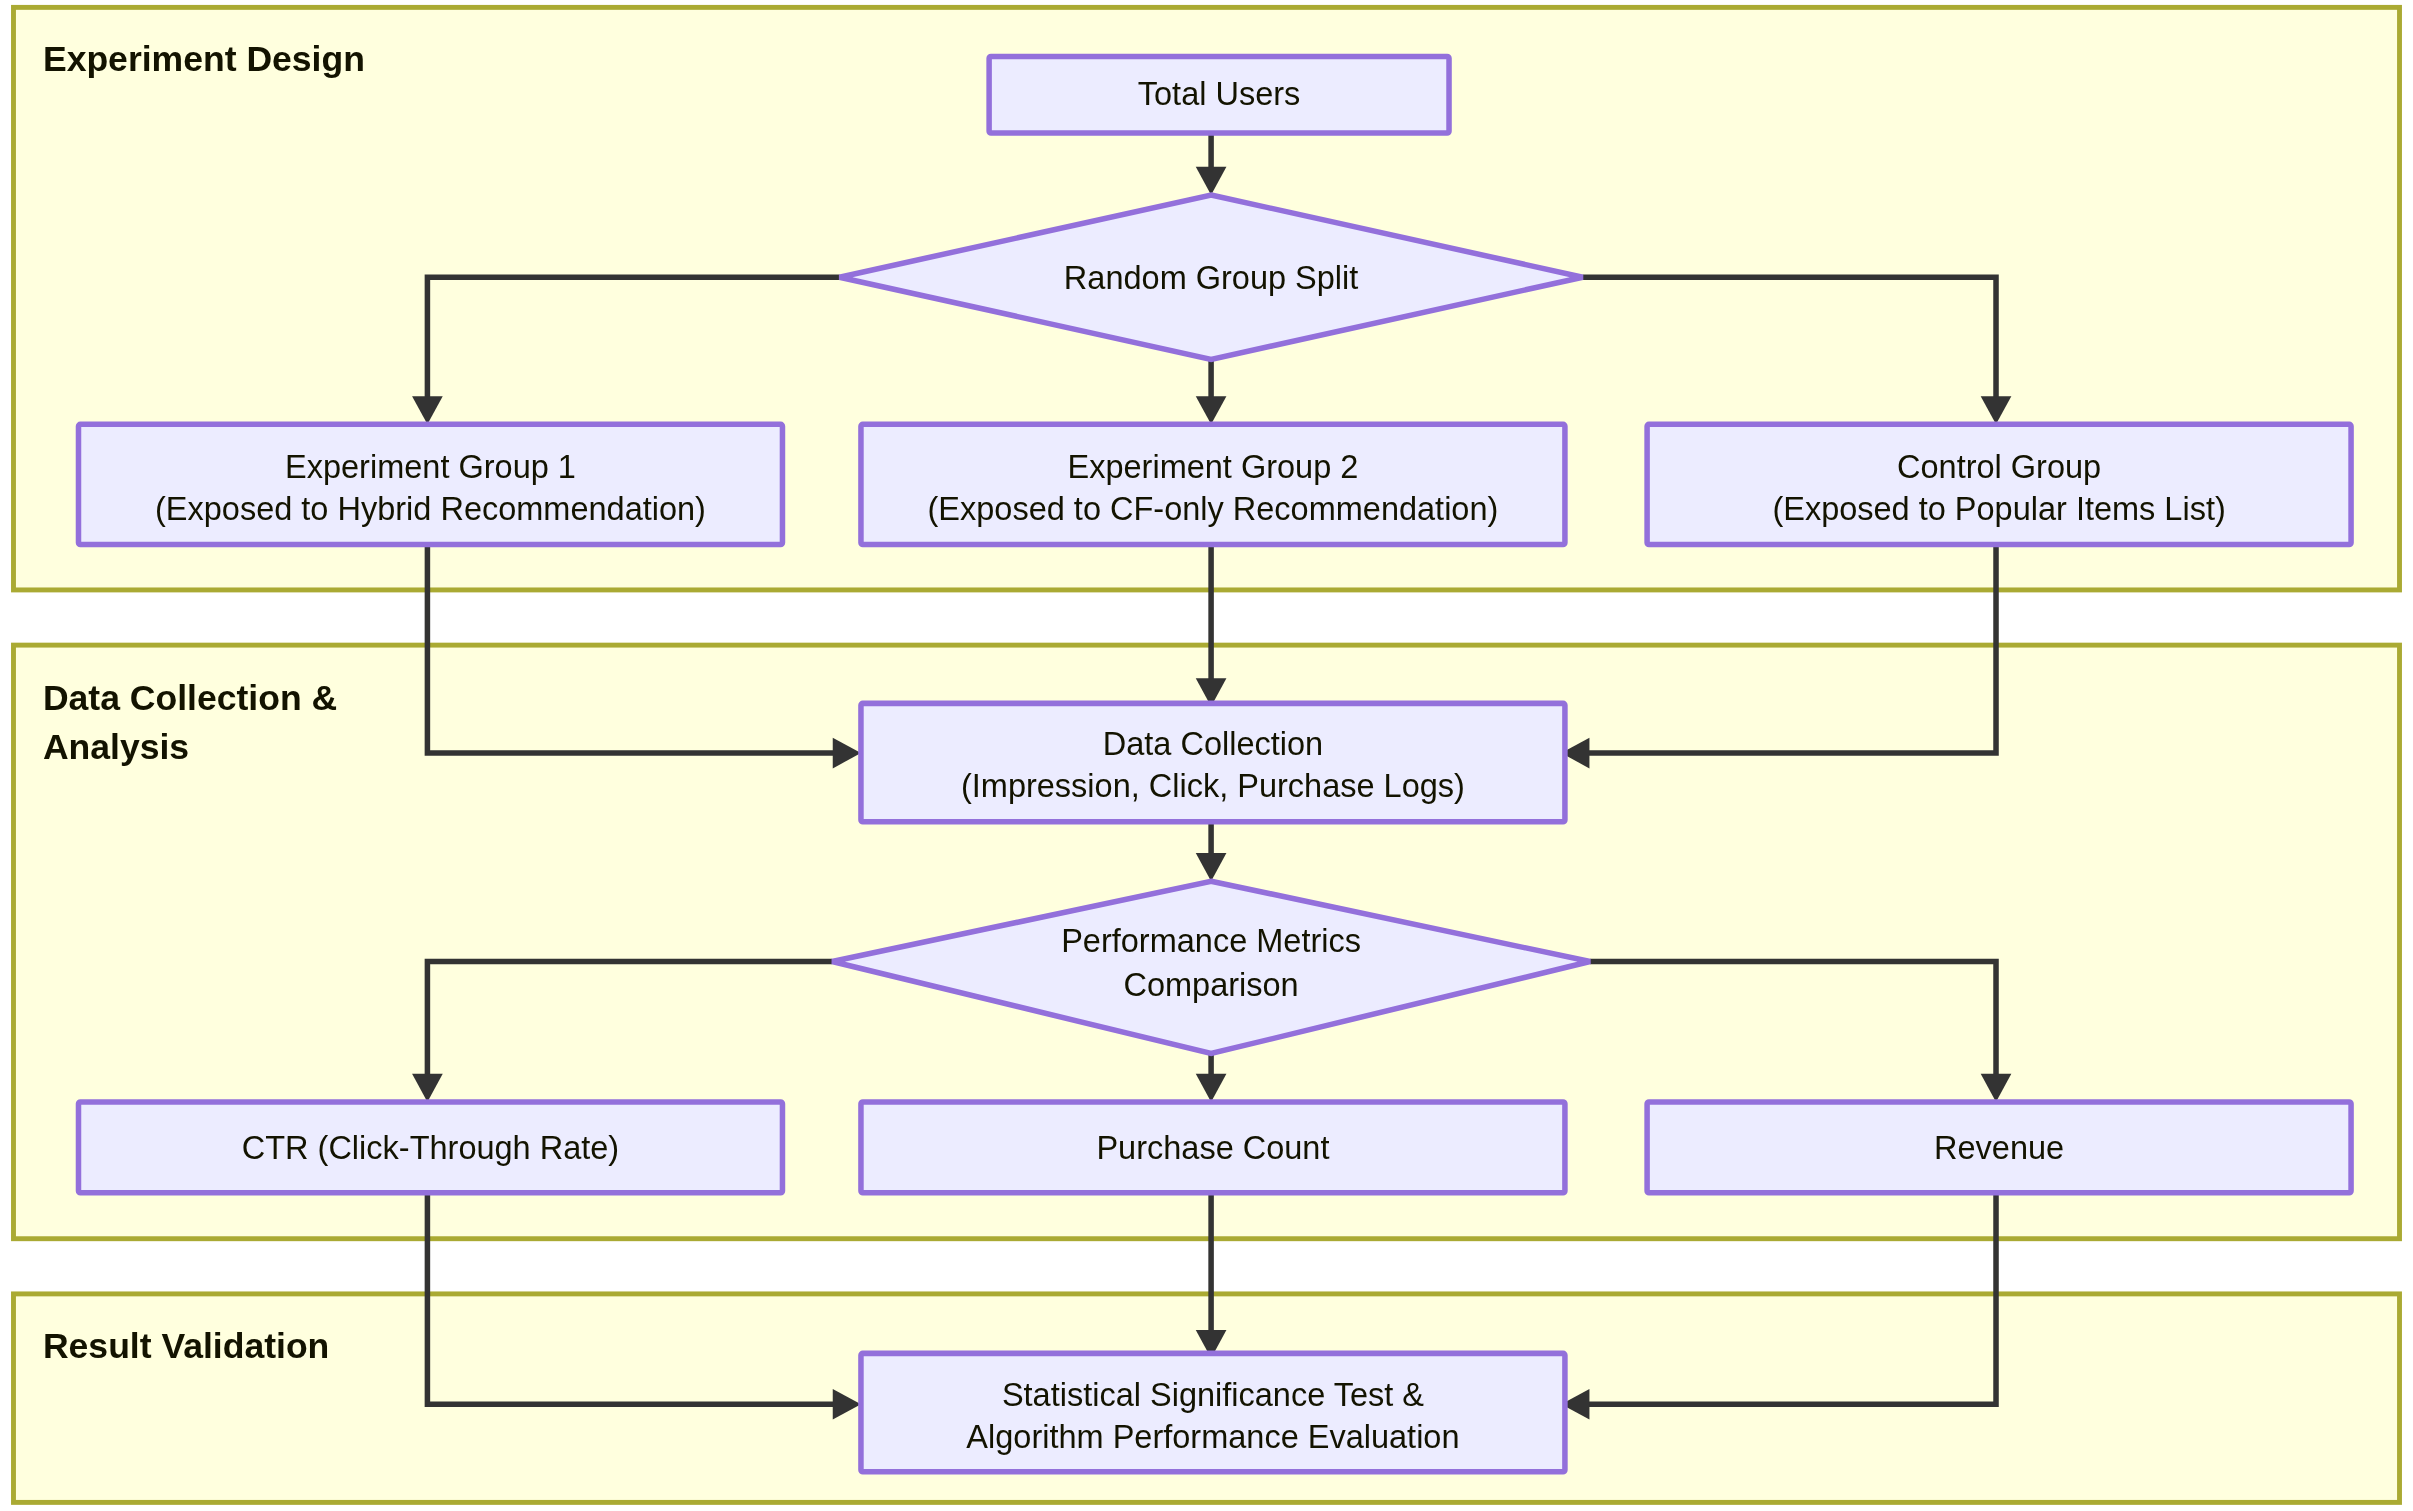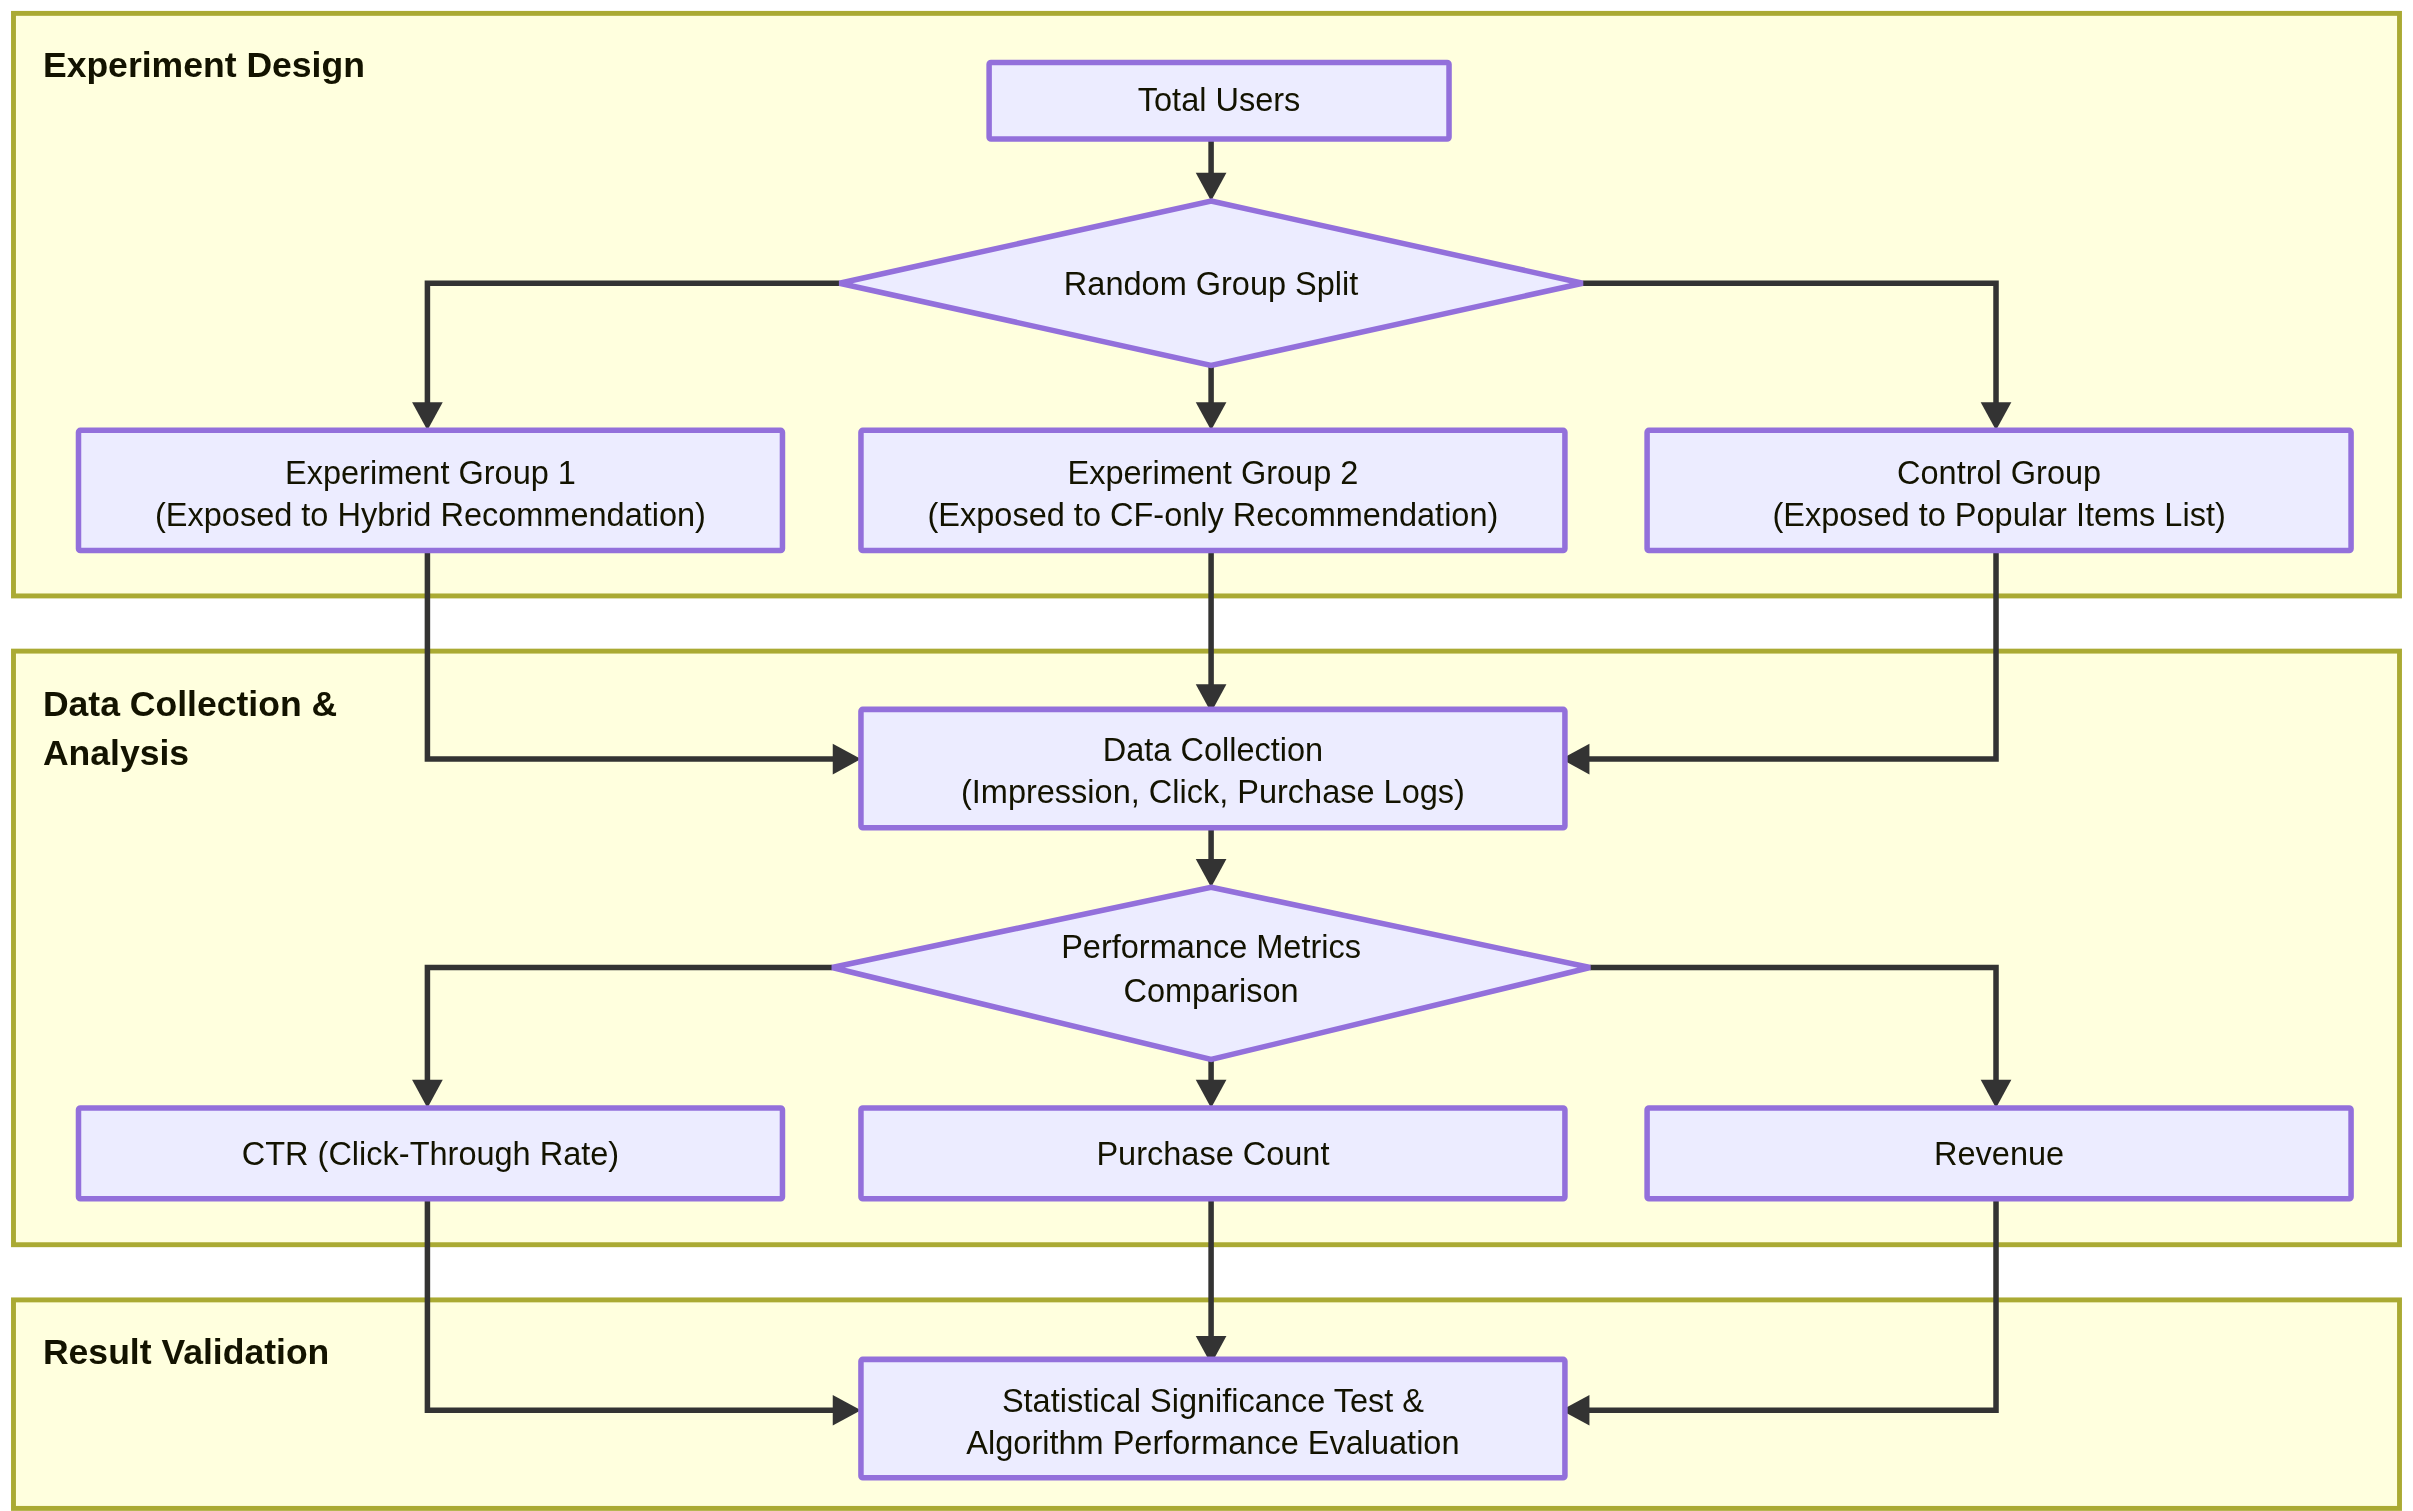--- a/index.html
+++ b/index.html
@@ -1,20 +1,20 @@
 <!DOCTYPE html>
 <html style="font-size:9.8px"><head>
 <meta charset="utf-8">
 <style>
   html,body{margin:0;padding:0;background:#ffffff;}
   body{
     font-family:"Liberation Sans","DejaVu Sans",sans-serif;
     width:2413px;height:1511px;overflow:hidden;
   }
-  #stage{position:relative;width:2413px;height:1122px;margin-top:6px;}
+  #stage{position:relative;width:2413px;height:1122px;}
   svg{display:block;width:2413px;height:1511px;}
 
   .subgraph-rect{
     fill:#FFFFDE;
     stroke:#AAAA33;
     stroke-width:8;
   }
   .subgraph-title{
     font-family:"Liberation Sans","DejaVu Sans",sans-serif;
     font-size:58px;

